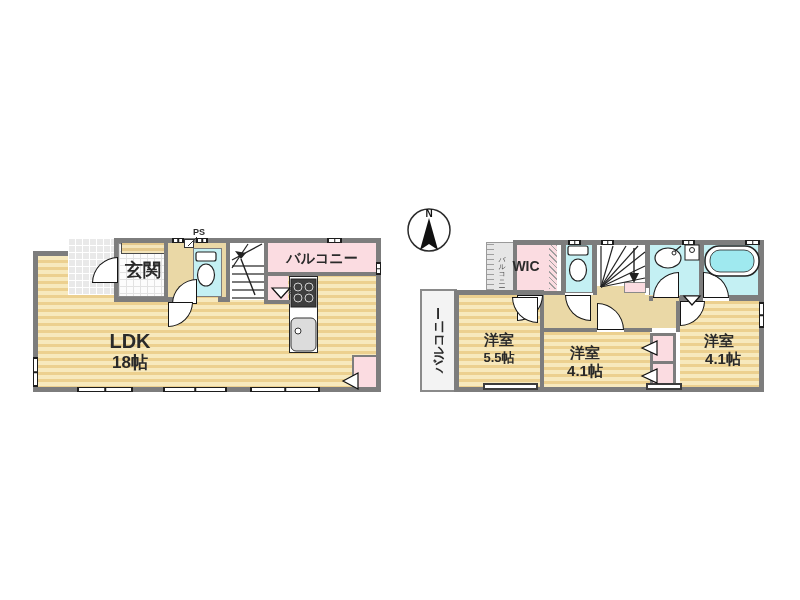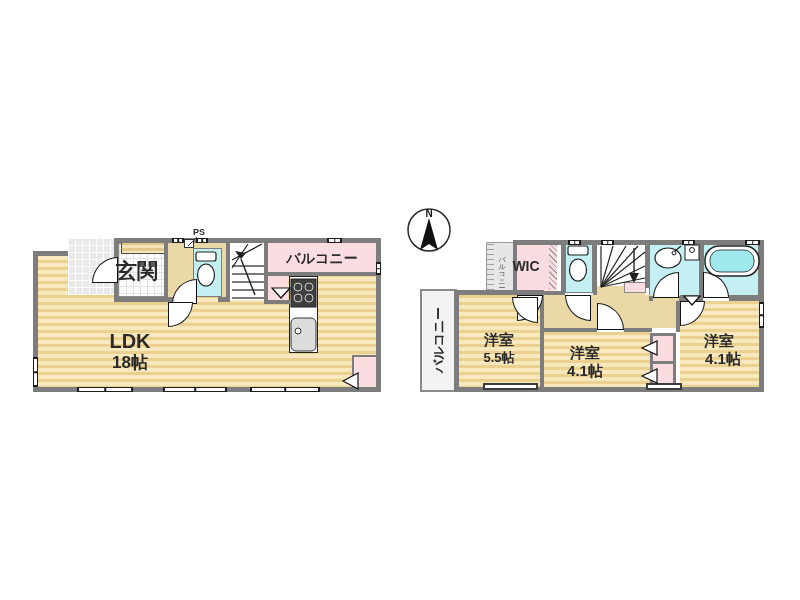--- a/index.html
+++ b/index.html
@@ -70,21 +70,21 @@
     <div class="win" style="left:77px;top:387px;width:56px;height:5px"></div>
     <div class="win" style="left:163px;top:387px;width:64px;height:5px"></div>
     <div class="win" style="left:250px;top:387px;width:70px;height:5px"></div>
     <div class="r" style="left:184px;top:239px;width:10px;height:9px;background:#fff;border:1px solid #333"></div>
 
     <div class="arc tl" style="left:92px;top:257px;width:26px;height:26px"></div>
     <div class="arc tl" style="left:172px;top:279px;width:25px;height:25px"></div>
     <div class="arc br" style="left:168px;top:302px;width:25px;height:25px"></div>
 
     <span class="lbl" style="left:199px;top:232px;font-size:9px">PS</span>
-    <span class="lbl" style="left:137px;top:270px;font-size:21px">玄関</span>
+    <span class="lbl" style="left:143px;top:270px;font-size:18px">玄関</span>
     <span class="lbl" style="left:322px;top:258px;font-size:14px">バルコニー</span>
     <span class="lbl" style="left:288px;top:292px;font-size:8px;color:#5a5a5a">PS</span>
     <span class="lbl" style="left:130px;top:341px;font-size:20px">LDK</span>
     <span class="lbl" style="left:130px;top:362px;font-size:17px">18帖</span>
   </div>
 
   <div>
     <div class="r" style="left:420px;top:289px;width:37px;height:103px;background:#f3f3f3;border:2px solid #8a8a8a"></div>
     <div class="r" style="left:486px;top:242px;width:31px;height:51px;background:#e6e6e6;border:1px solid #9a9a9a"></div>
     <div class="r hatchh" style="left:487px;top:244px;width:7px;height:47px"></div>

